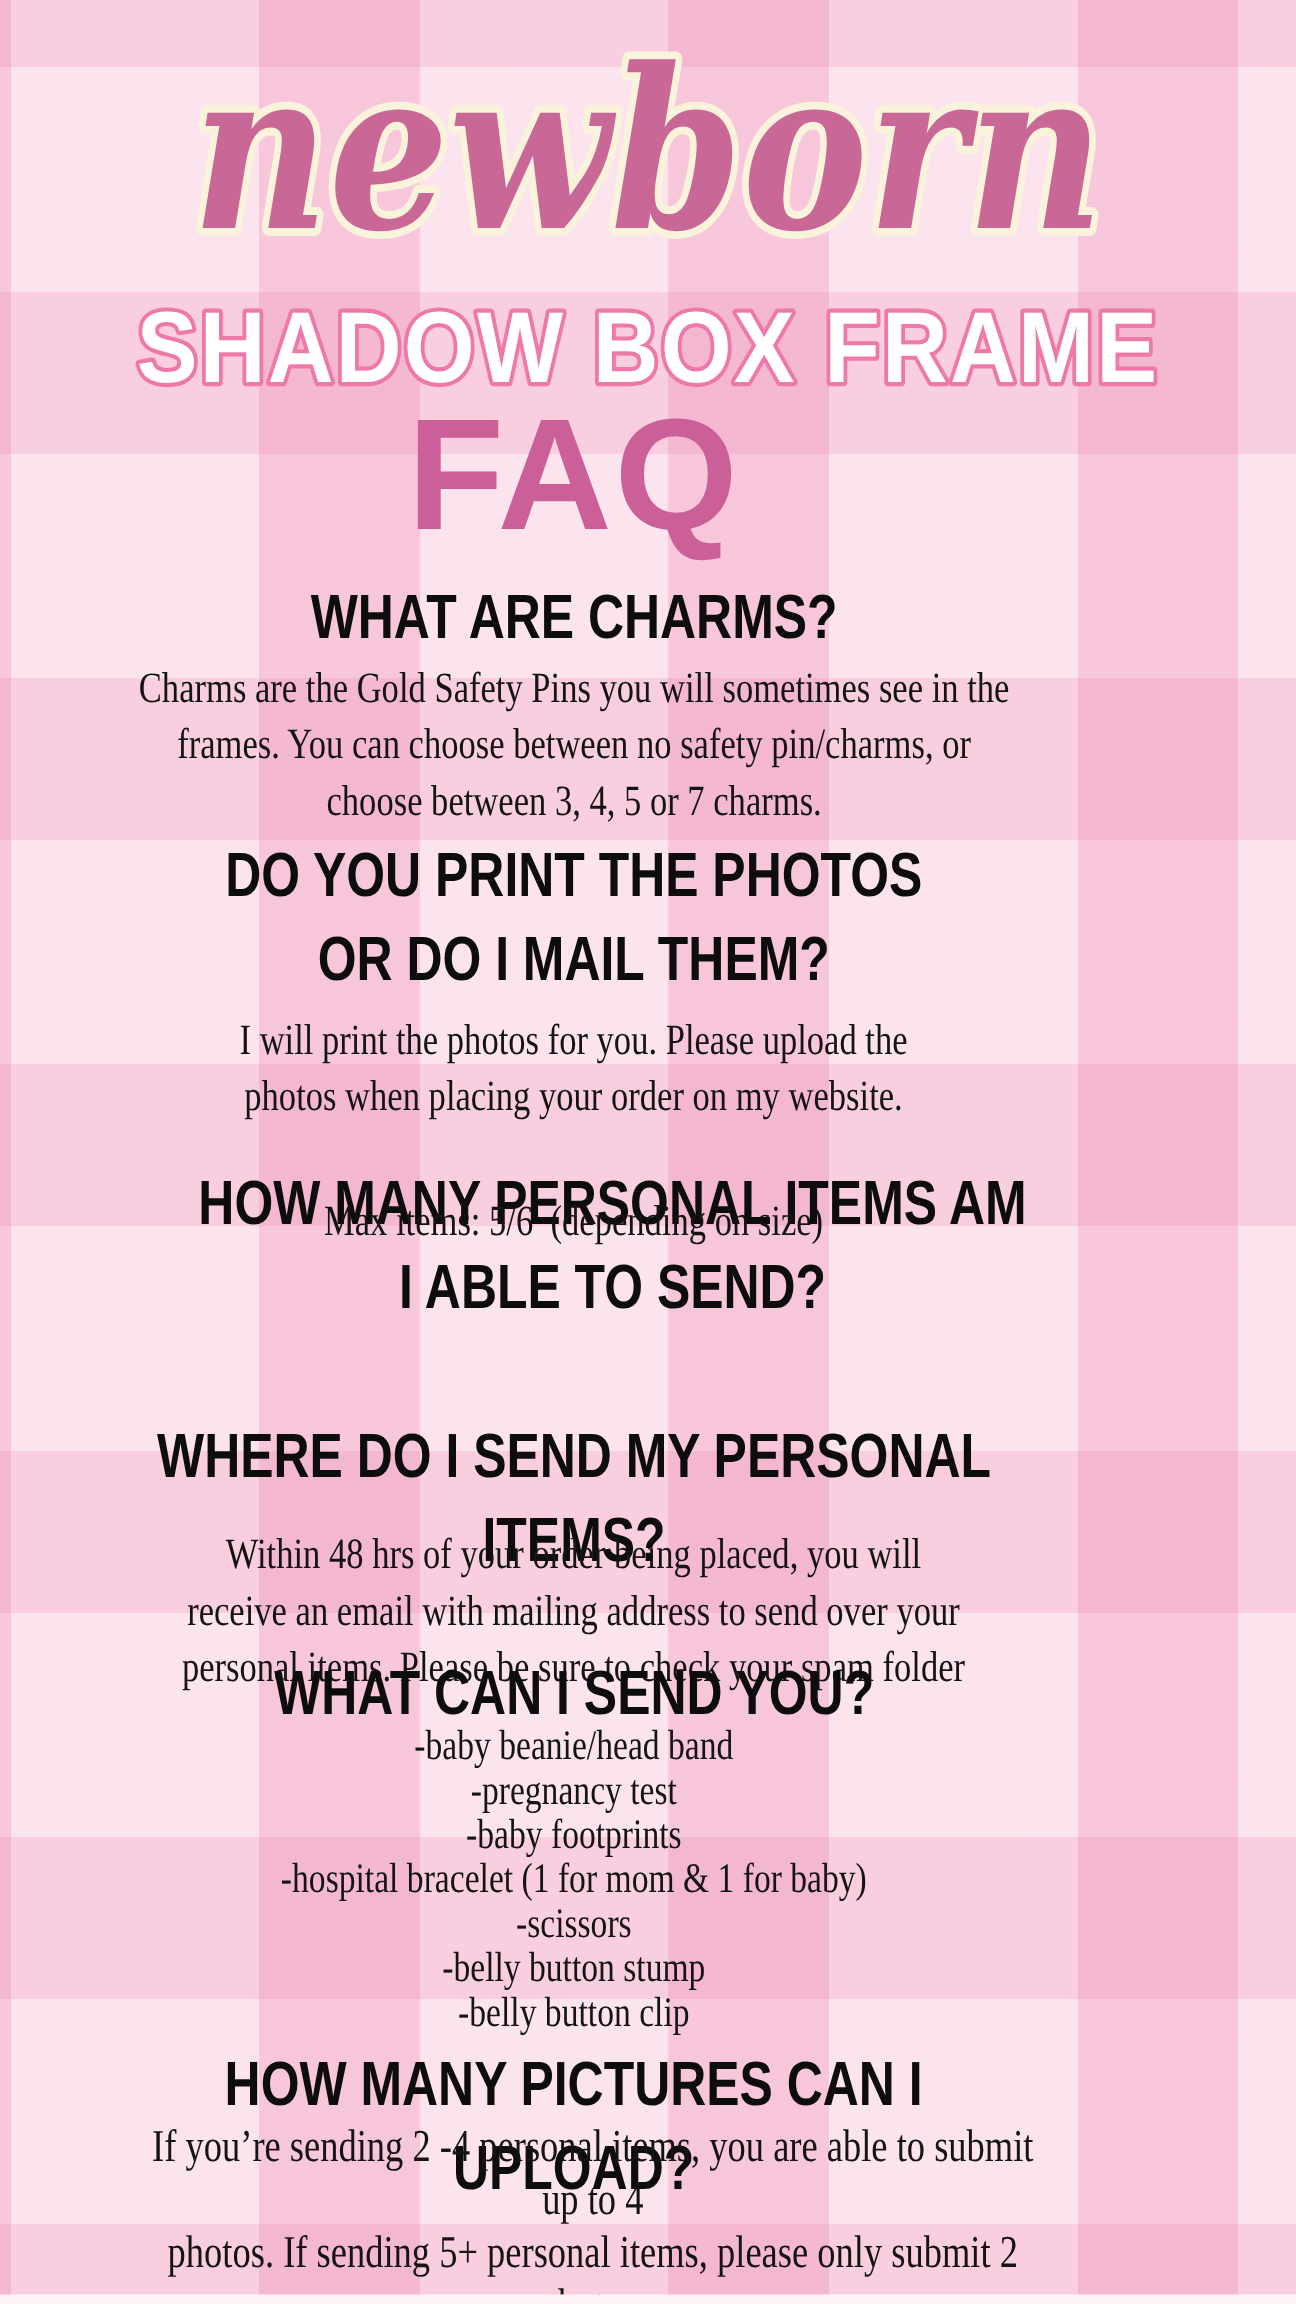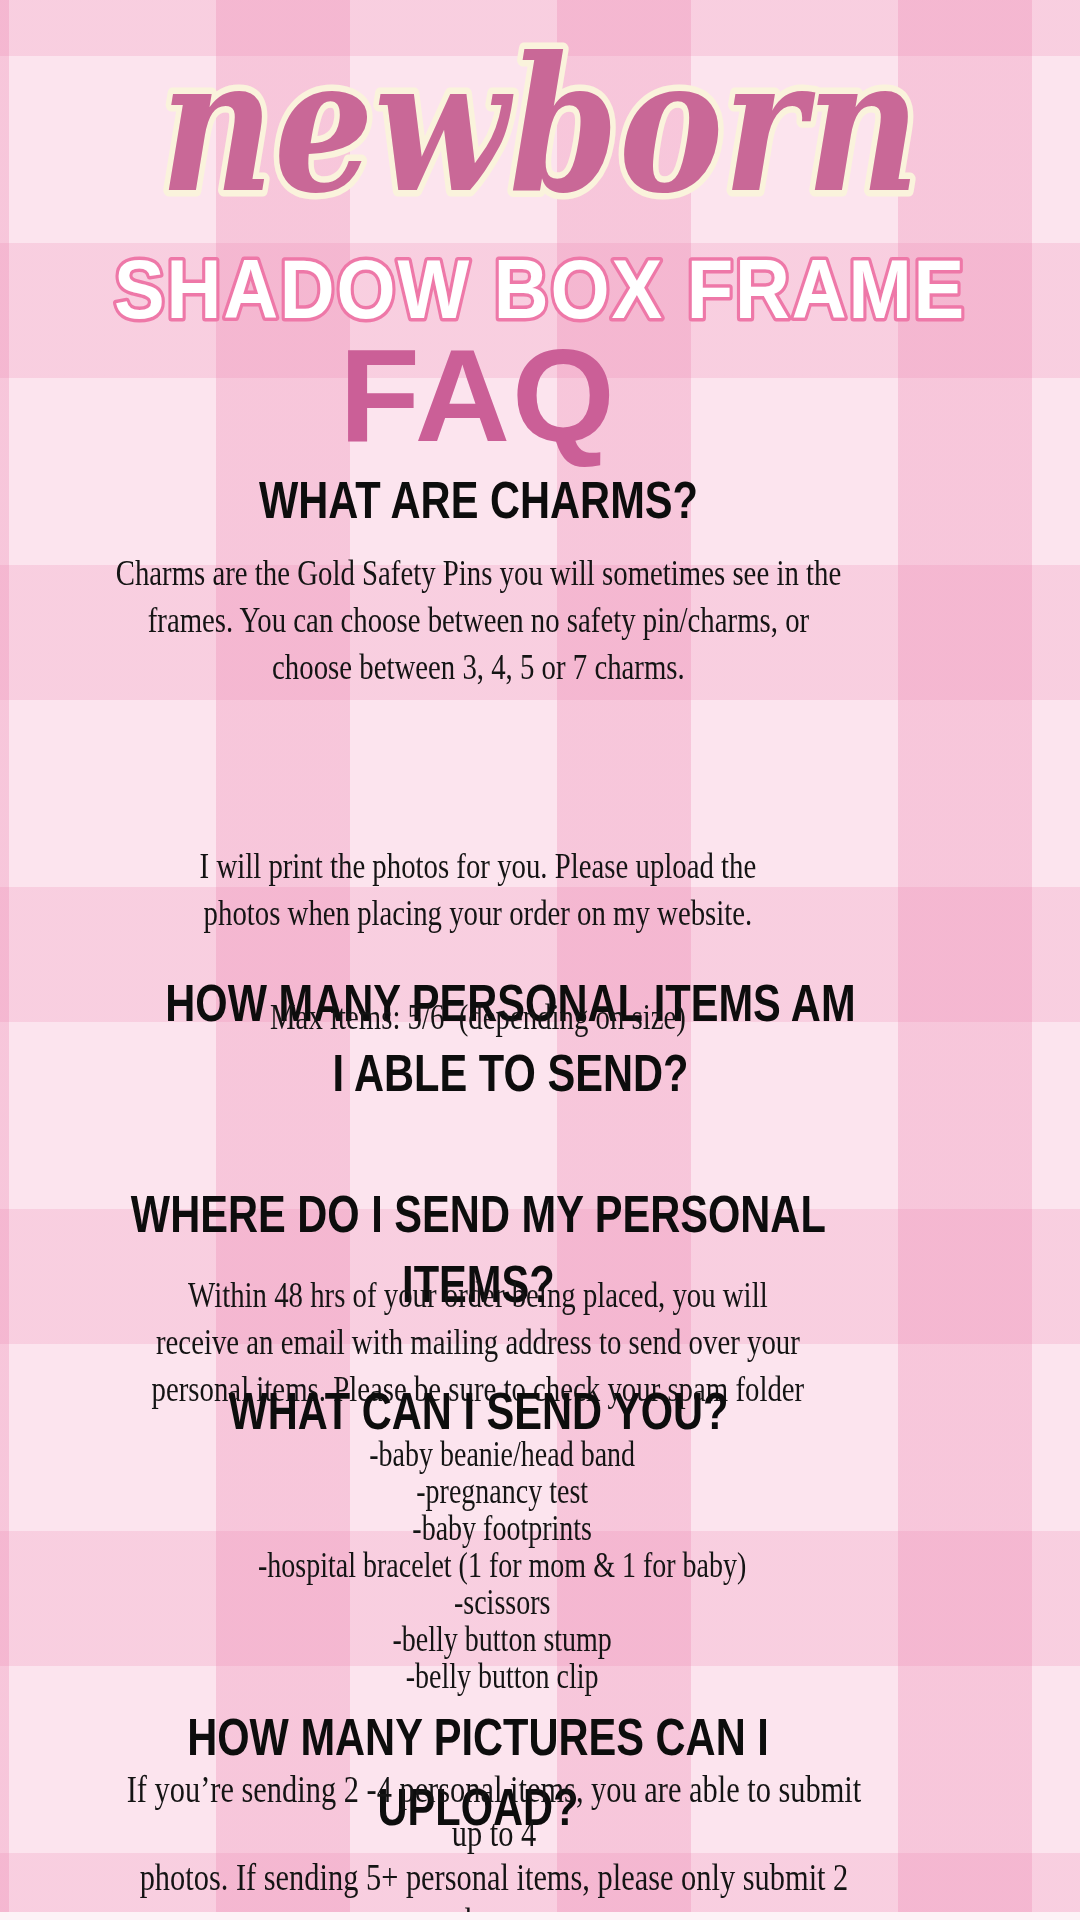--- a/index.html
+++ b/index.html
@@ -53,25 +53,25 @@
     font-family:"Liberation Sans", sans-serif;
     font-weight:bold;
     font-size:52px;line-height:70px;
     color:#0d0d0d;letter-spacing:0;
   }
   .a{
     font-family:"Liberation Serif", serif;
     color:#141414;
   }
   .a-lg{font-size:36px;line-height:47px;}
-  .a-list{font-size:35px;line-height:37px;margin-left:24px;}
+  .a-list{font-size:35px;line-height:37px;}
   .a-sm{font-size:38px;line-height:44px;}
 
   
-  .q1{top:465px;text-decoration:underline;} .a1{top:550px;}
+  .q1{top:480px;text-decoration:underline;} .a1{top:550px;}
   .q2{top:695px;} .a2{top:843px;}
   .q3{top:968px;margin-left:32px;} .a3{top:994px;}
   .q4{top:1179px;} .a4{top:1272px;}
   .q5{top:1376px;} .a5{top:1436px;}
   .q6{top:1702px;} .a6{top:1767px;margin-left:16px;}
 </style>
 </head>
 <body>
 
 <div class="canvas">
@@ -90,20 +90,24 @@
 
   <div class="abs q q1">
     <span class="condense-h">WHAT ARE CHARMS?</span>
   </div>
   <div class="abs a a-lg a1">
     <span class="condense">Charms are the Gold Safety Pins you will sometimes see in the
 frames. You can choose between no safety pin/charms, or
 choose between 3, 4, 5 or 7 charms.</span>
   </div>
 
+  <div class="abs q q2">
+    <span class="condense-h">DO YOU PRINT THE PHOTOS
+OR DO I MAIL THEM?</span>
+  </div>
   <div class="abs a a-lg a2">
     <span class="condense">I will print the photos for you. Please upload the
 photos when placing your order on my website.</span>
   </div>
 
   <div class="abs q q3">
     <span class="condense-h">HOW MANY PERSONAL ITEMS AM
 I ABLE TO SEND?</span>
   </div>
   <div class="abs a a-lg a3">

